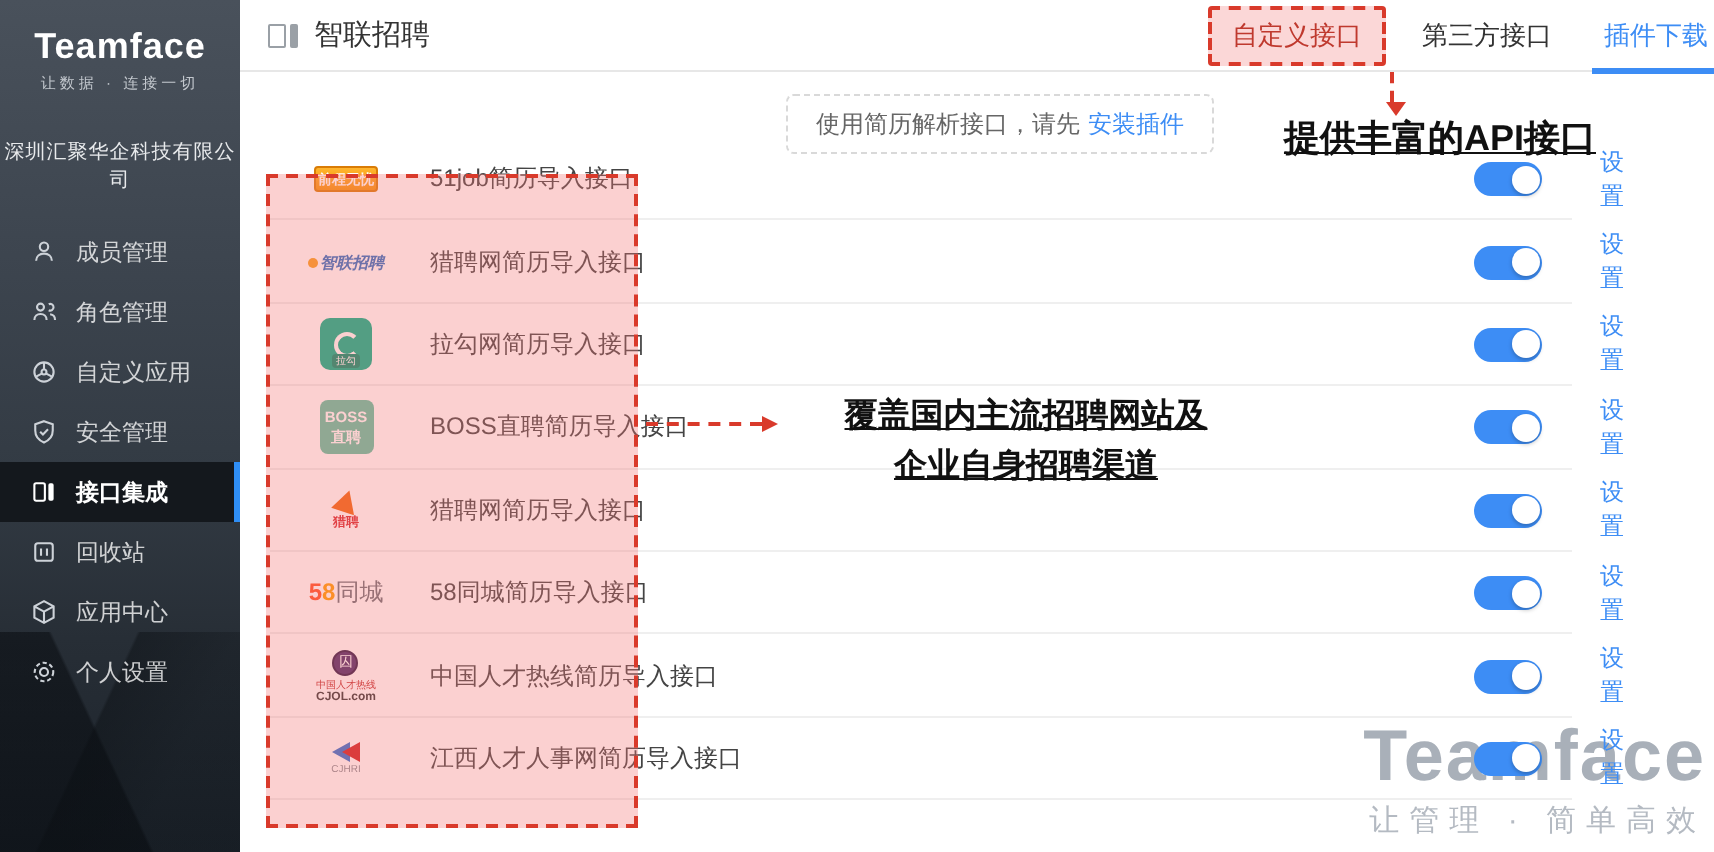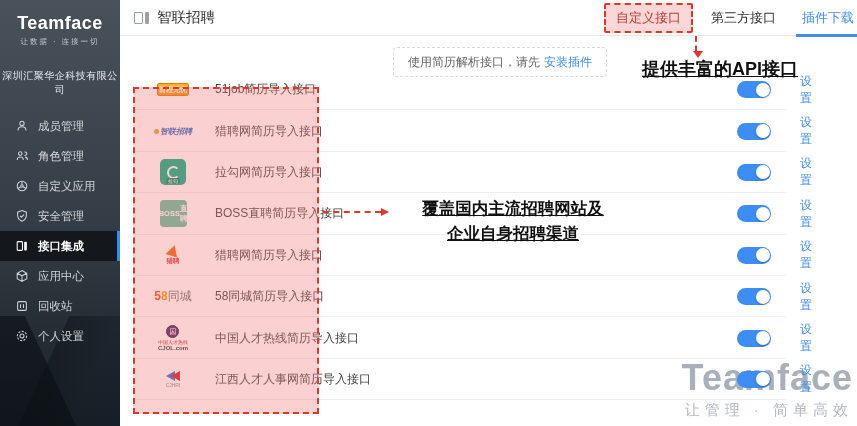--- a/index.html
+++ b/index.html
@@ -68,21 +68,21 @@
     display:flex; align-items:center; justify-content:center; }
   .lgzl { font-size:8px; font-weight:bold; color:#2a6fc4; font-style:italic; white-space:nowrap;text-align:center; }
   .lgzl .dot { display:inline-block; width:5px; height:5px; border-radius:50%; background:#f7a01d; margin-right:1px; }
   .lglagou { width:26px; height:26px; border-radius:5px; background:#00b38a; position:relative;
     display:flex; align-items:center; justify-content:center; }
   .lglagou .ring { width:13px; height:13px; border:2.5px solid #fff; border-radius:50%; border-right-color:transparent; }
   .lglagou .tx { position:absolute; bottom:1px; font-size:5px; color:#fff; background:#008f6e;
     padding:0 2px; border-radius:2px; }
   .lgboss { width:27px; height:27px; border-radius:4px; background:#5dc2a3; color:#fff;
     font-size:7.5px; font-weight:bold; line-height:1.3; text-align:center;
-    display:flex; flex-direction:row; align-items:center; justify-content:center; }
+    display:flex; flex-direction:column; align-items:center; justify-content:center; }
   .lglp { display:flex; flex-direction:column; align-items:center; }
   .lglp .mark { width:0; height:0; border-left:6px solid transparent; border-right:6px solid transparent;
     border-bottom:11px solid #f0650f; transform:rotate(18deg); }
   .lglp .tx { font-size:6.5px; color:#d8262c; font-weight:bold; margin-top:1px; }
   .lg58 { font-size:12px; font-weight:bold; white-space:nowrap; }
   .lg58 .n5 { color:#ff4f24; } .lg58 .n8 { color:#ff9d00; } .lg58 .city { color:#6b7077; font-weight:normal; }
   .lgcjol { display:flex; flex-direction:column; align-items:center; }
   .lgcjol .circ { width:13px; height:13px; border-radius:50%; background:#4a2a68;
     border:1px solid #2f1745; display:flex; align-items:center; justify-content:center;
     color:#fff; font-size:7px; }
@@ -180,34 +180,34 @@
               <rect x="2.5" y="3" width="6" height="10" rx="1"></rect>
               <rect x="10.5" y="3" width="3" height="10" rx="1" fill="#fff" stroke="none"></rect>
             </svg>
         </span>
         <span>接口集成</span>
       </div>
 
       <div class="menu-item">
         <span class="mi">
           <svg viewBox="0 0 16 16">
-              <path d="M8 1.8l5.5 3v6.4L8 14.2l-5.5-3V4.8z M2.5 4.8L8 7.8l5.5-3M8 7.8v6.4"></path>
-            </svg>
-        </span>
-        <span>应用中心</span>
-      </div>
-
-      <div class="menu-item">
-        <span class="mi">
-          <svg viewBox="0 0 16 16">
               <rect x="3" y="3" width="10" height="10" rx="1.5"></rect>
               <path d="M6.3 6v4.2M9.7 6v4.2"></path>
             </svg>
         </span>
         <span>回收站</span>
+      </div>
+
+      <div class="menu-item">
+        <span class="mi">
+          <svg viewBox="0 0 16 16">
+              <path d="M8 1.8l5.5 3v6.4L8 14.2l-5.5-3V4.8z M2.5 4.8L8 7.8l5.5-3M8 7.8v6.4"></path>
+            </svg>
+        </span>
+        <span>应用中心</span>
       </div>
 
       <div class="menu-item">
         <span class="mi">
           <svg viewBox="0 0 16 16">
               <circle cx="8" cy="8" r="2.3"></circle>
               <circle cx="8" cy="8" r="5.3" stroke-dasharray="2.4 1.6"></circle>
             </svg>
         </span>
         <span>个人设置</span>

